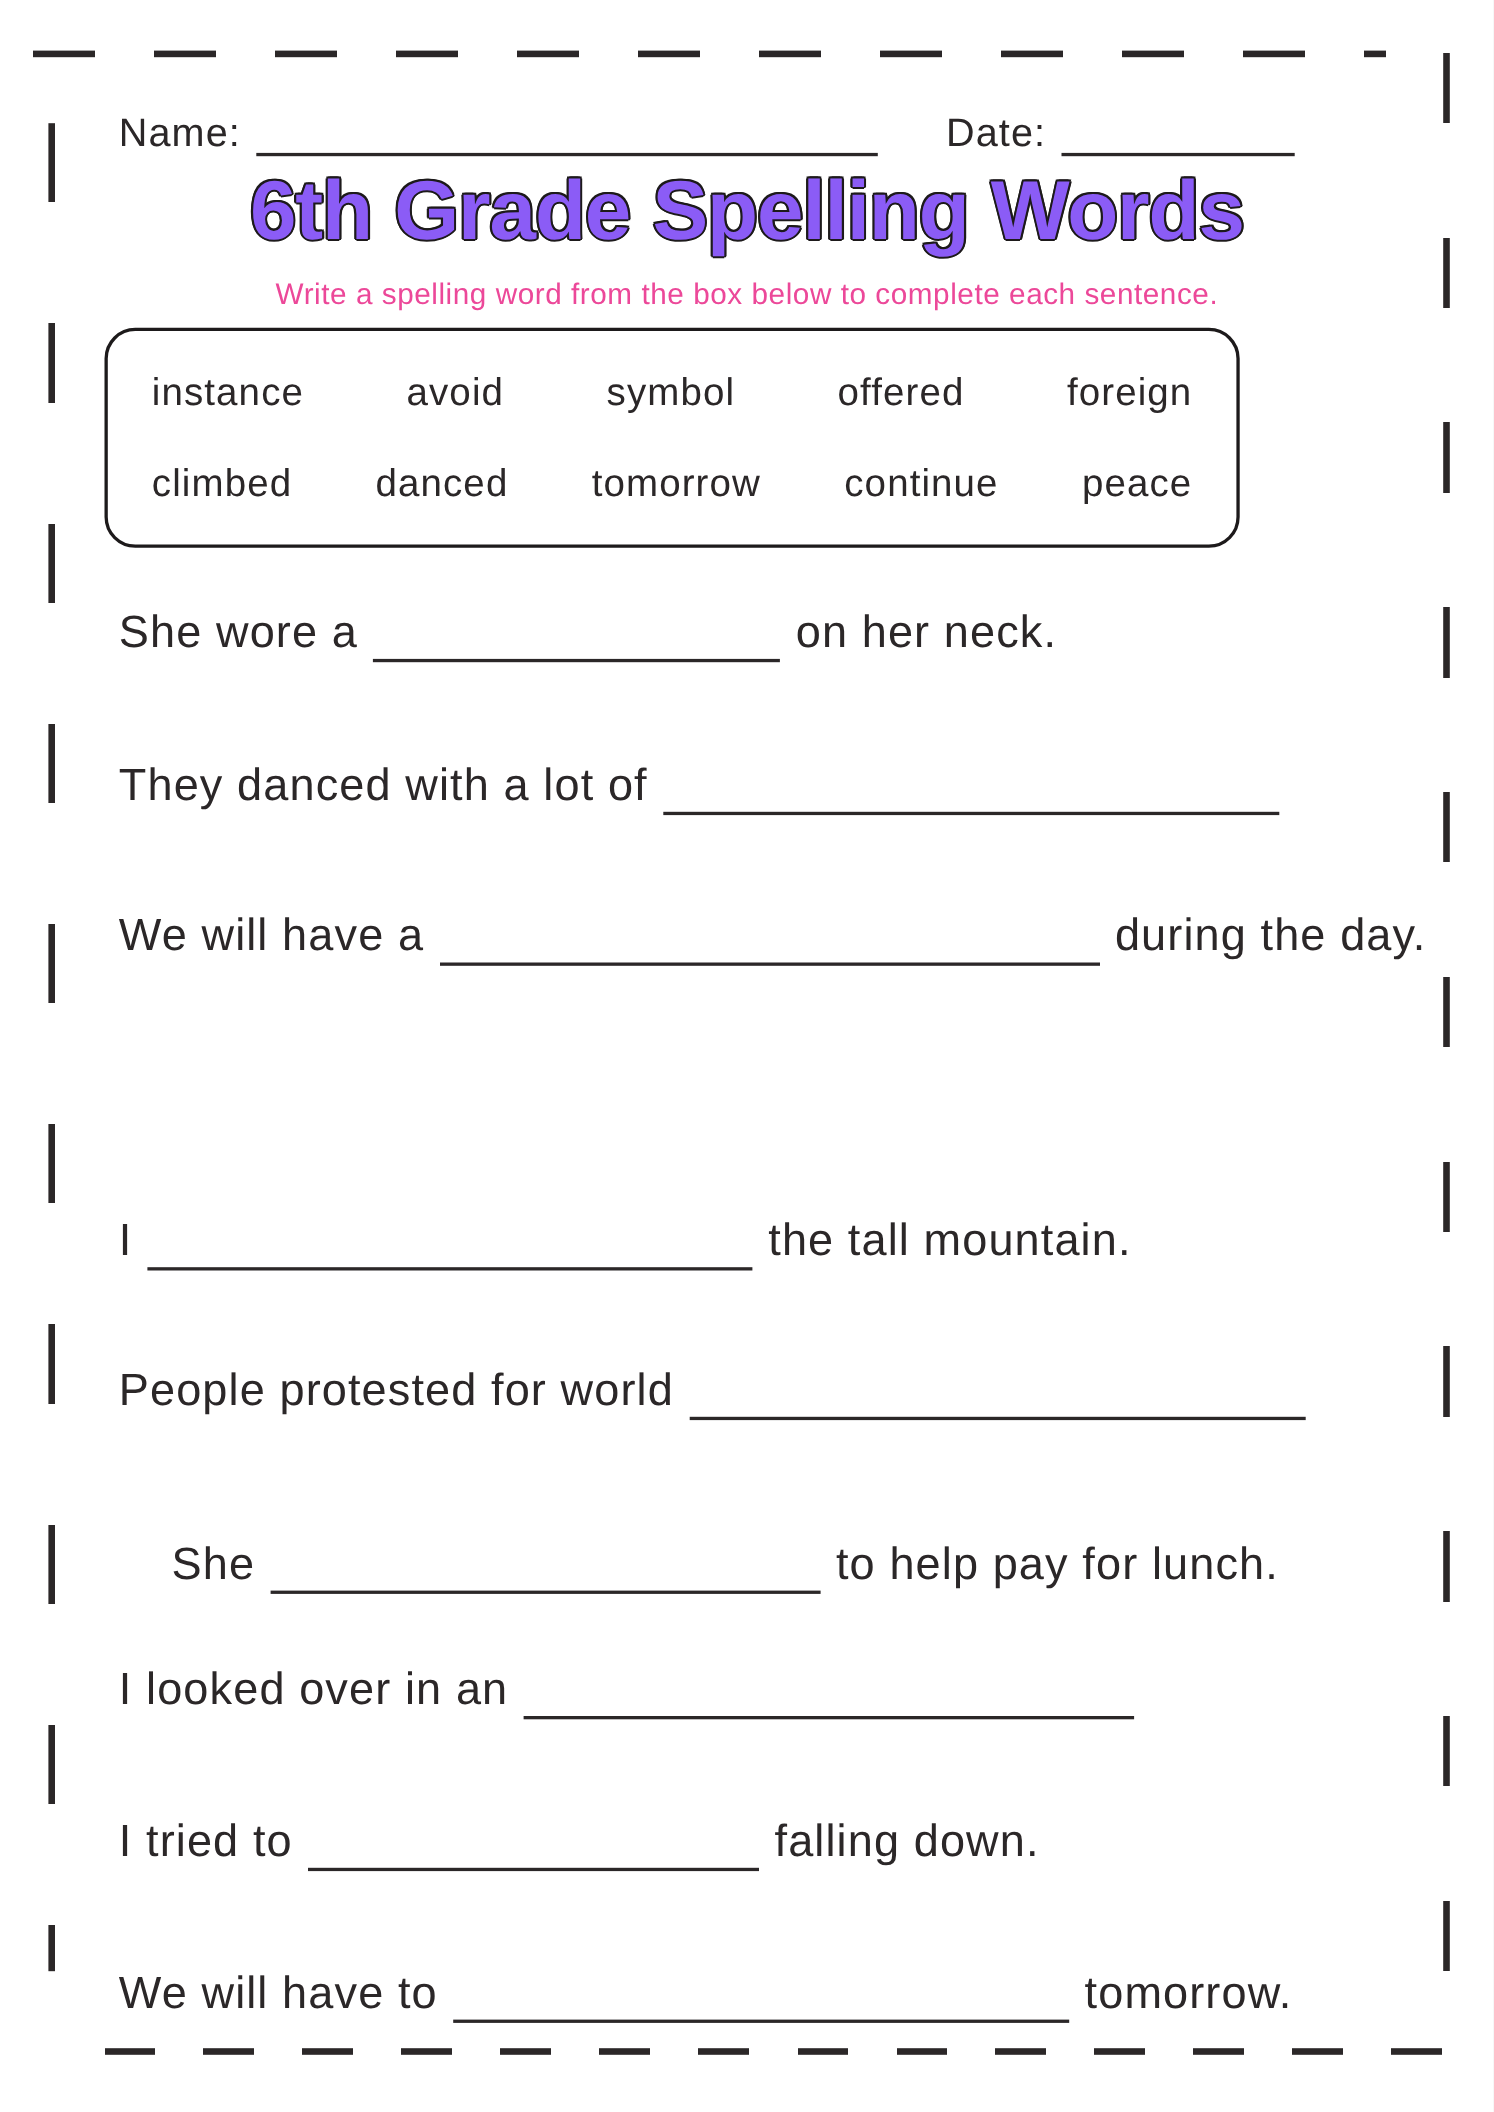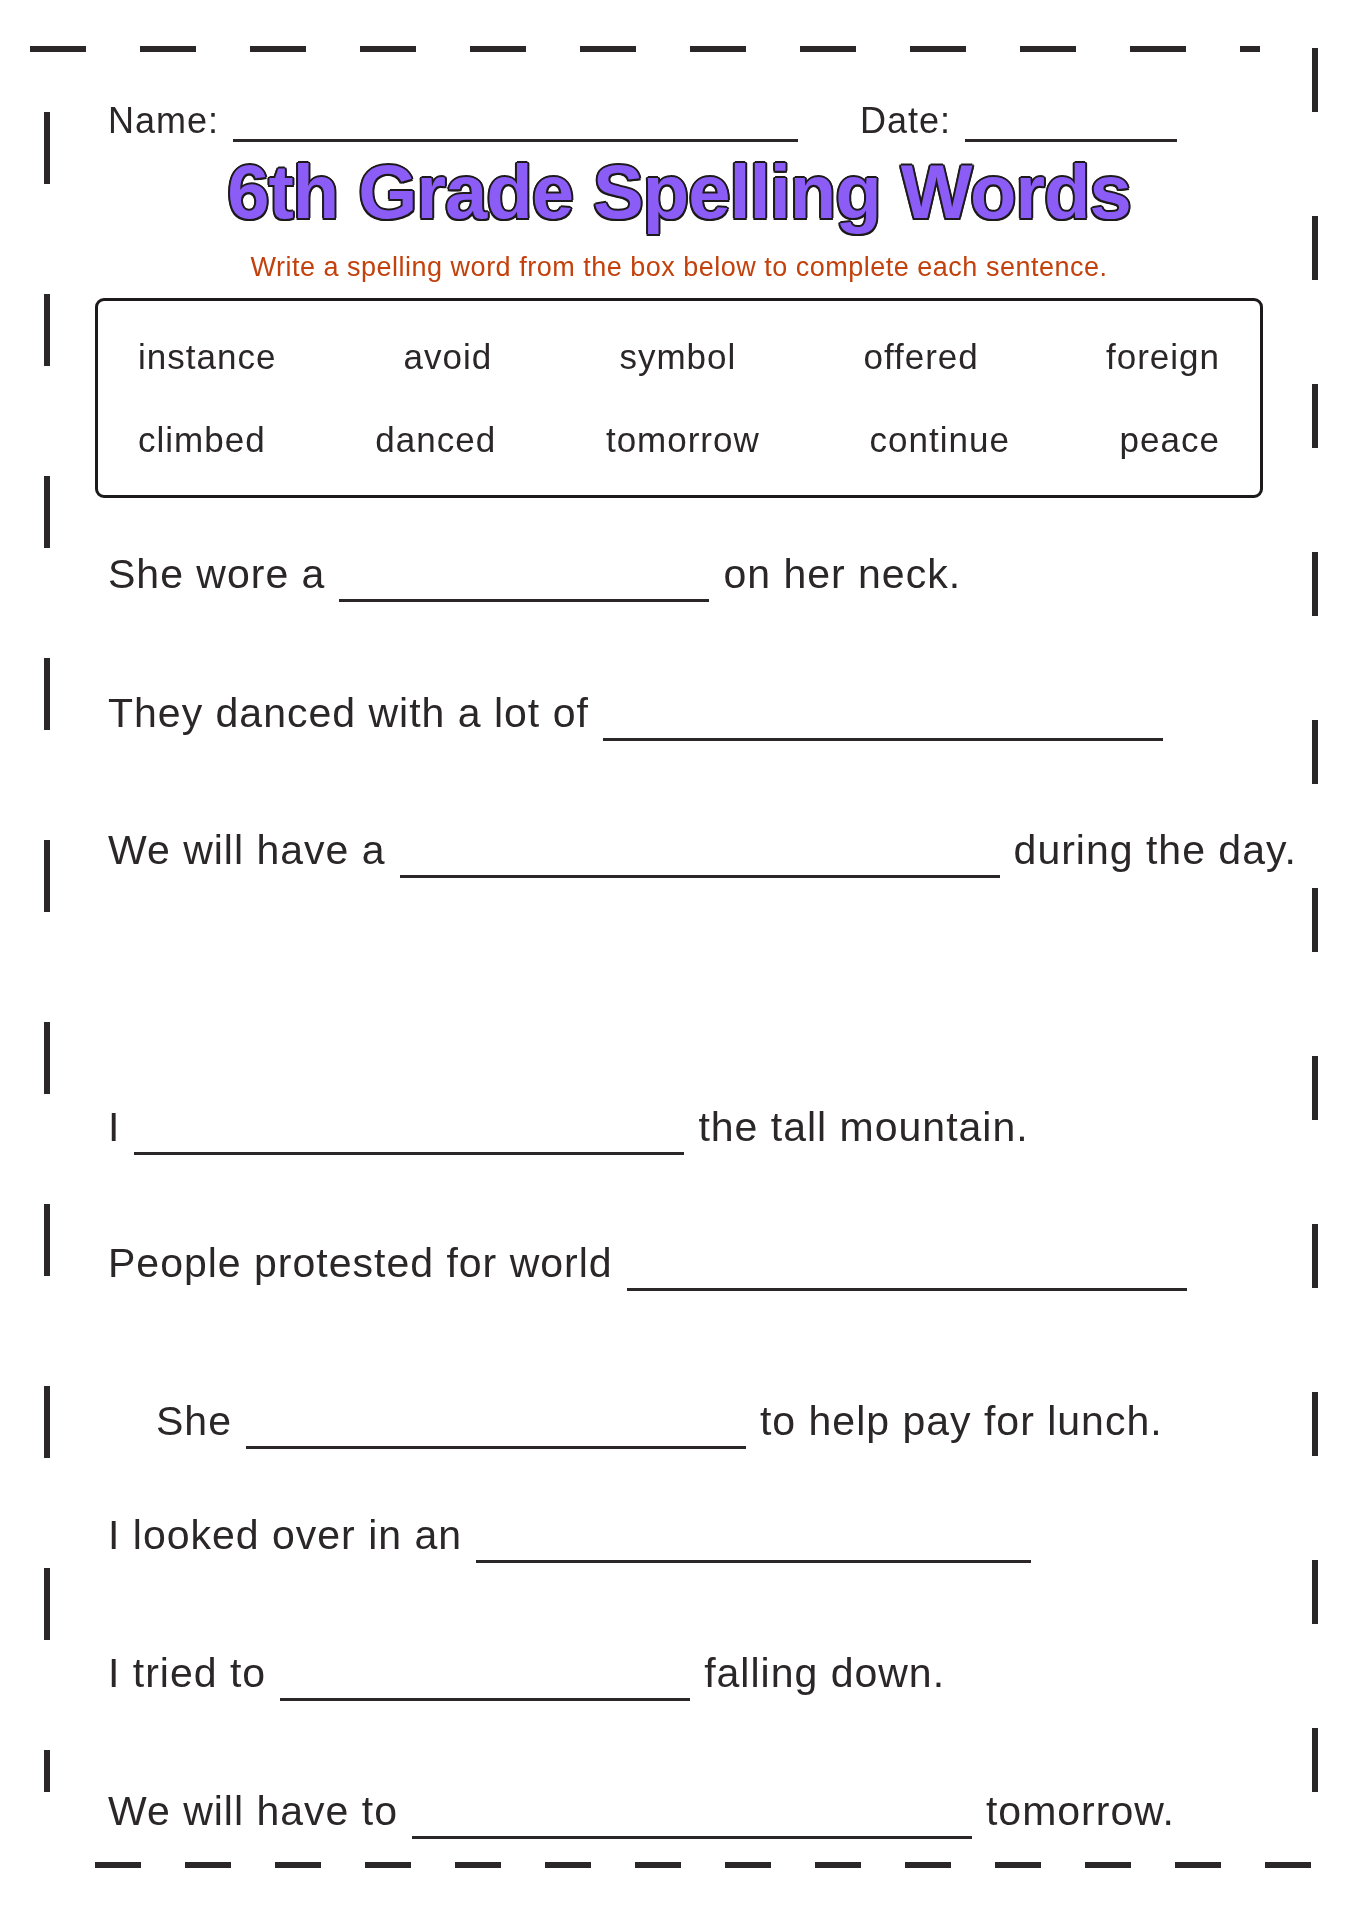--- a/index.html
+++ b/index.html
@@ -35,26 +35,26 @@
   .title{
     position:absolute;top:148px;left:0;width:100%;
     text-align:center;
     font-size:76px;font-weight:bold;letter-spacing:-1px;
     color:#8b5cf6;
     text-shadow:2px 0 0 #1d1a1b,-2px 0 0 #1d1a1b,0 2px 0 #1d1a1b,0 -2px 0 #1d1a1b,
                 1.5px 1.5px 0 #1d1a1b,-1.5px 1.5px 0 #1d1a1b,1.5px -1.5px 0 #1d1a1b,-1.5px -1.5px 0 #1d1a1b;
   }
   .subtitle{
     position:absolute;top:252px;left:0;width:100%;
-    text-align:center;font-size:27px;letter-spacing:0.5px;color:#c2410c;
+    text-align:center;font-size:27px;letter-spacing:0.5px;color:#ec4899;
   }
   
   .word-box{
-    position:absolute;top:298px;left:95px;width:1168px;height:200px;
-    border:3px solid #1d1a1b;border-radius:9px;
+    position:absolute;top:298px;left:95px;width:1032px;height:200px;
+    border:3px solid #1d1a1b;border-radius:28px;
     box-sizing:border-box;
     display:flex;flex-direction:column;justify-content:space-around;
     padding:14px 40px;
   }
   .word-row{display:flex;justify-content:space-between;font-size:35px;letter-spacing:1px;}
   .word-cell{white-space:nowrap;}
   
   .sentence{
     position:absolute;left:108px;width:1180px;
     font-size:41px;letter-spacing:1px;white-space:nowrap;

